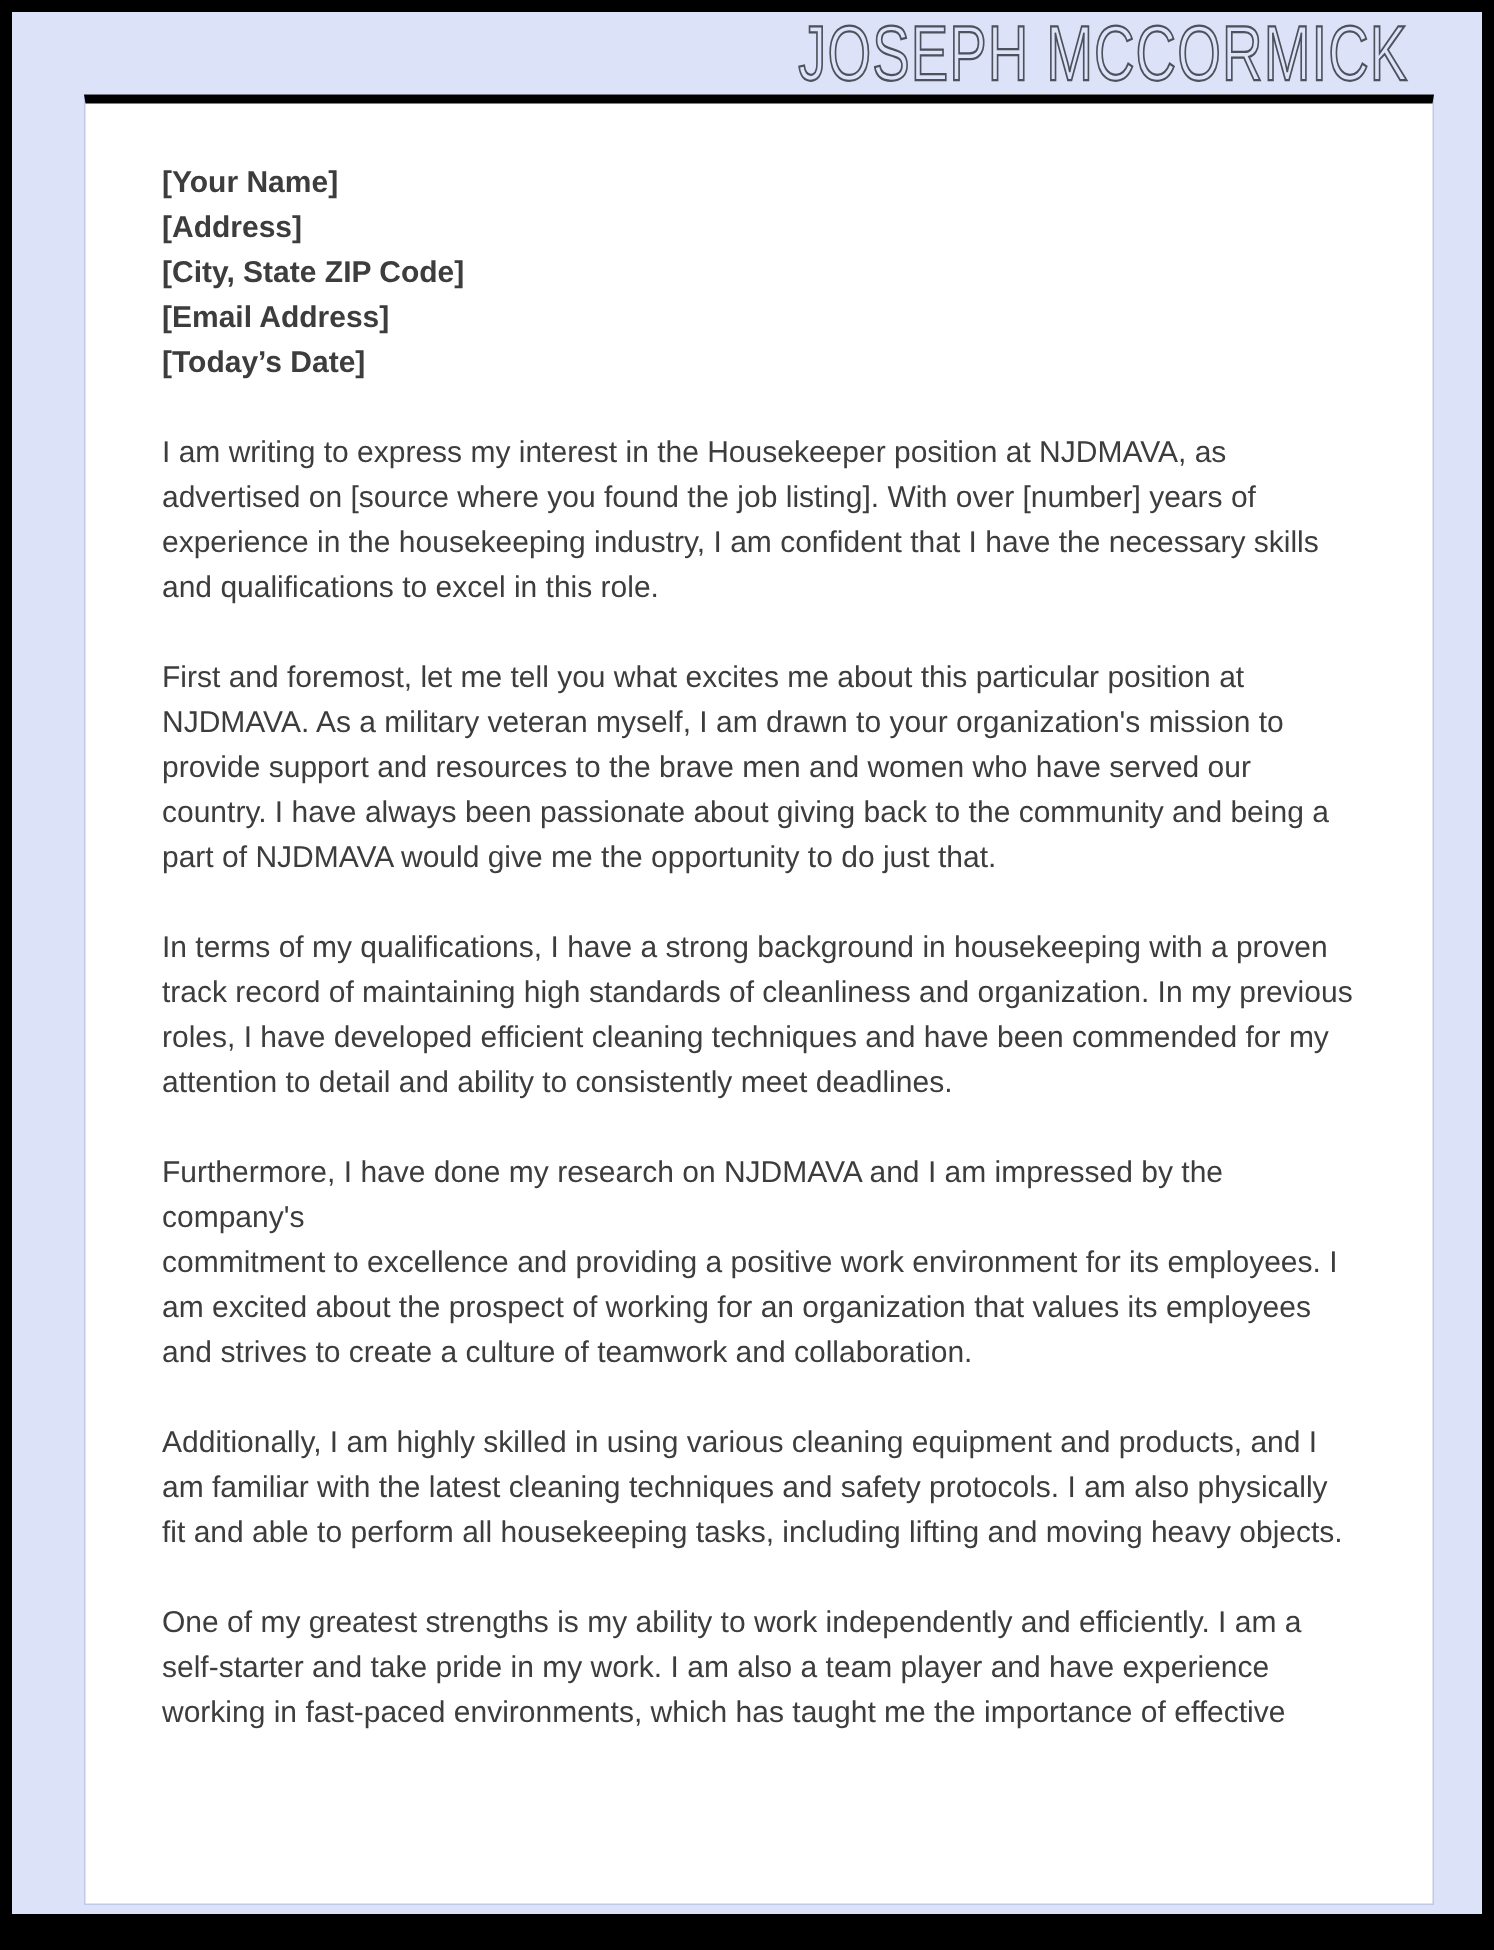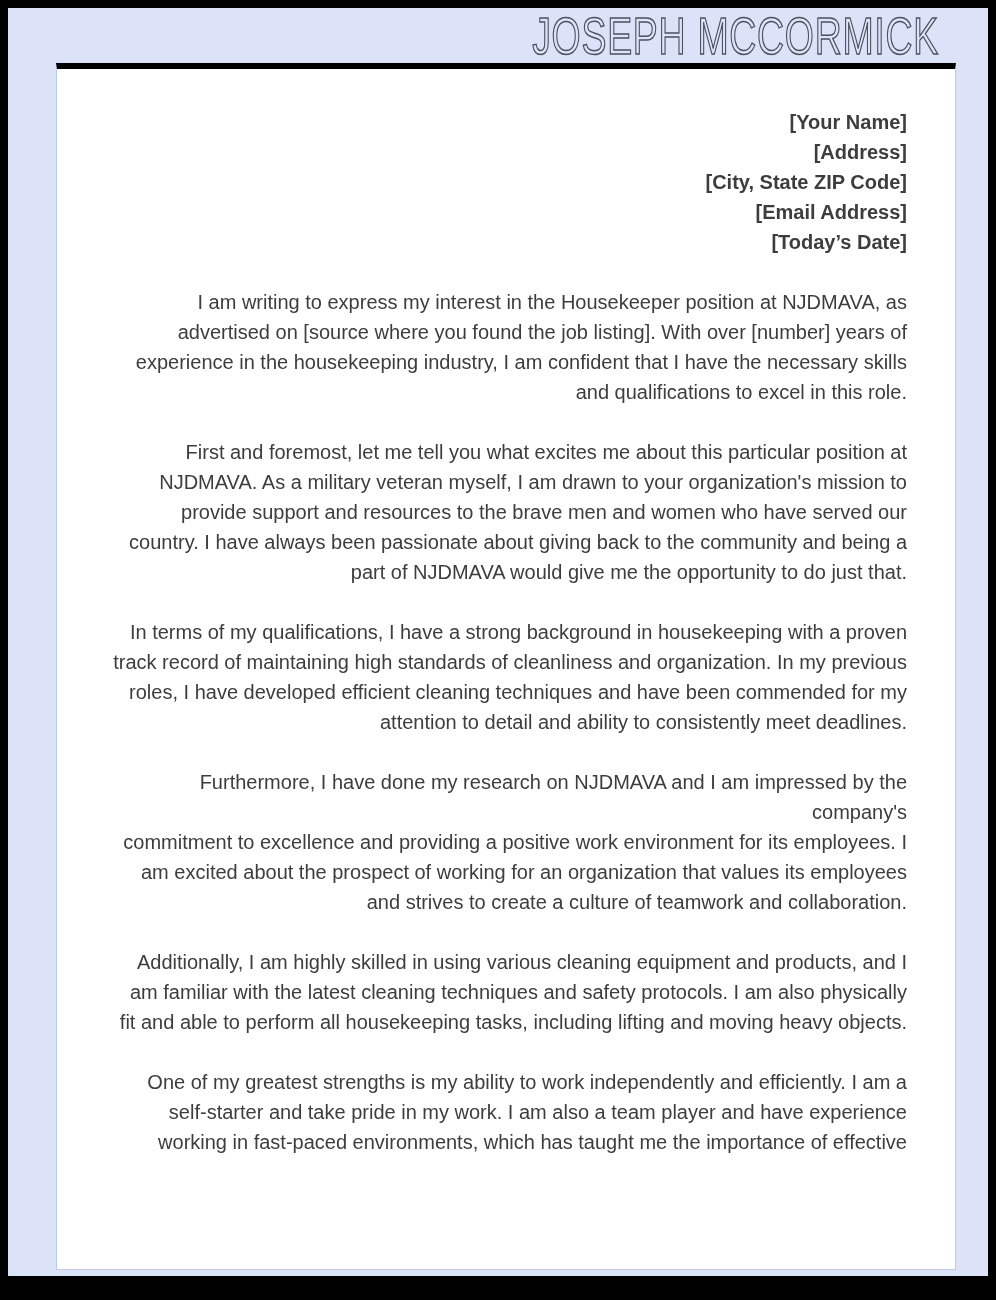--- a/index.html
+++ b/index.html
@@ -9,21 +9,20 @@
     background: #000;
   }
   .frame {
     position: relative;
     width: 996px;
     height: 1288px;
     background: #dce3f8;
     border: 8px solid #000;
     border-bottom-width: 12px;
     overflow: hidden;
-    text-align: right;
   }
   .letterhead-name {
     position: absolute;
     top: 2px;
     right: 49px;
     font-size: 52px;
     font-weight: 400;
     line-height: 1;
     letter-spacing: 1px;
     color: rgba(223, 229, 248, 0.25);

